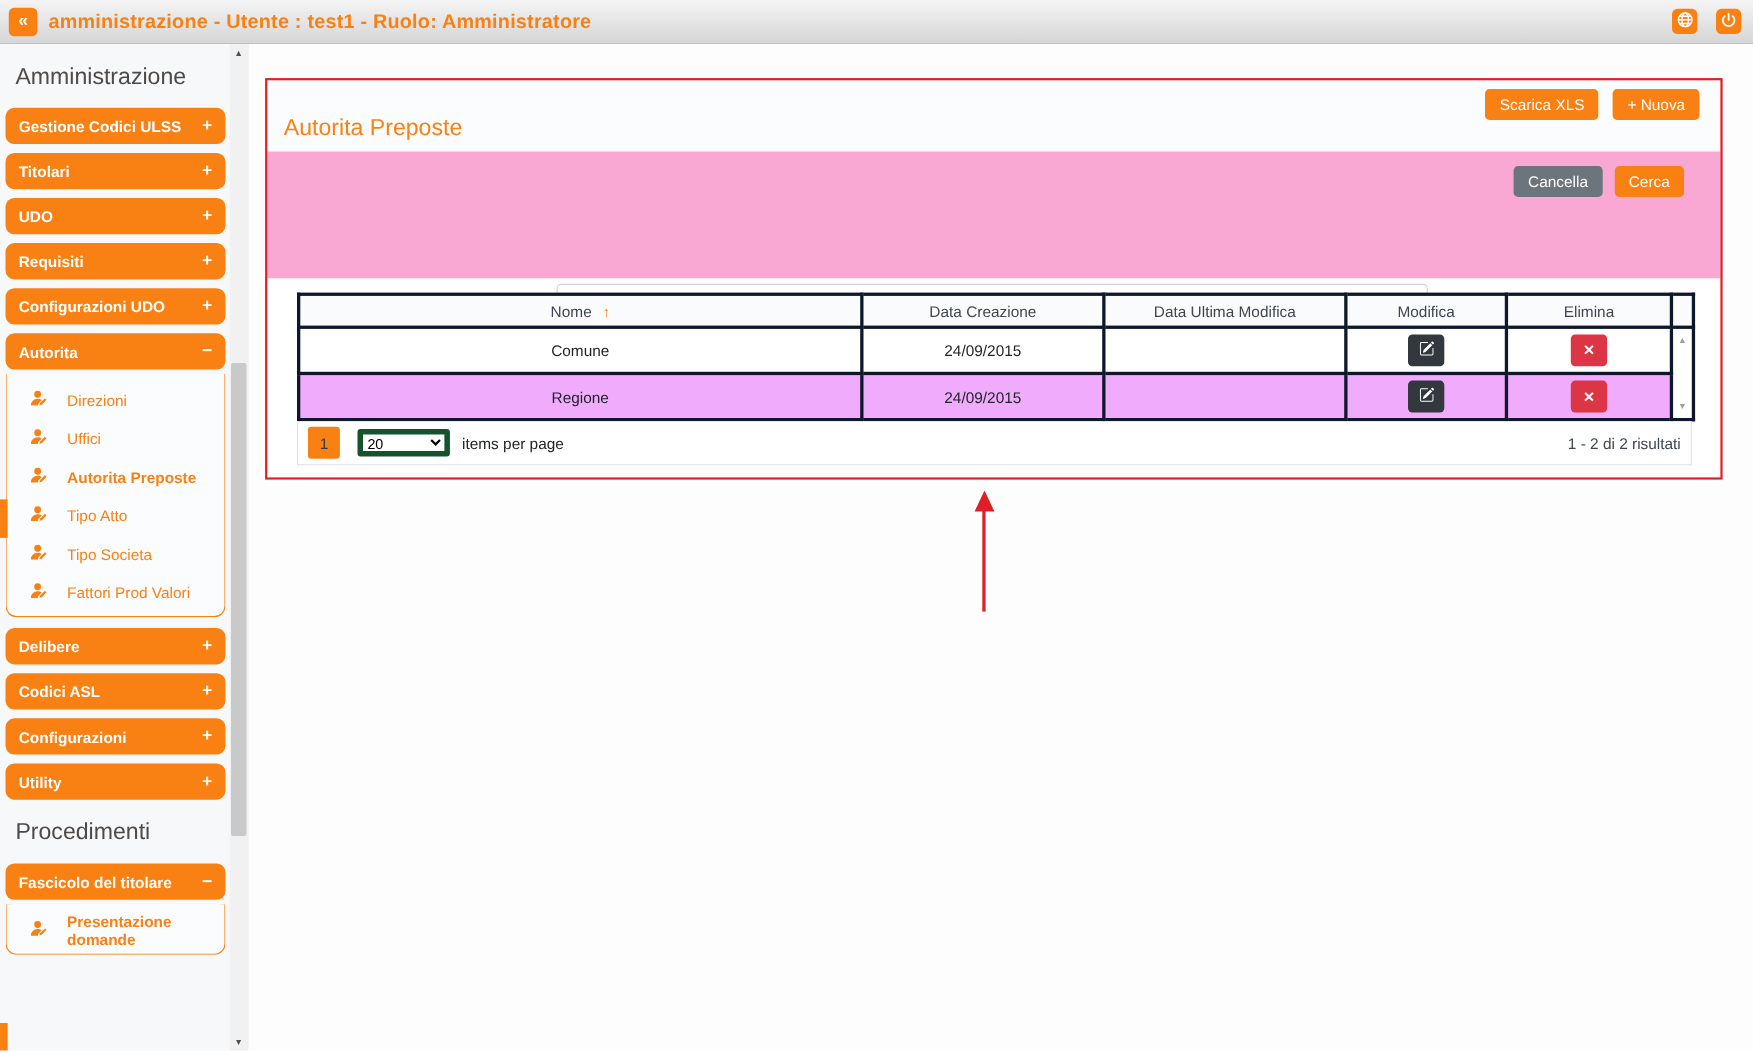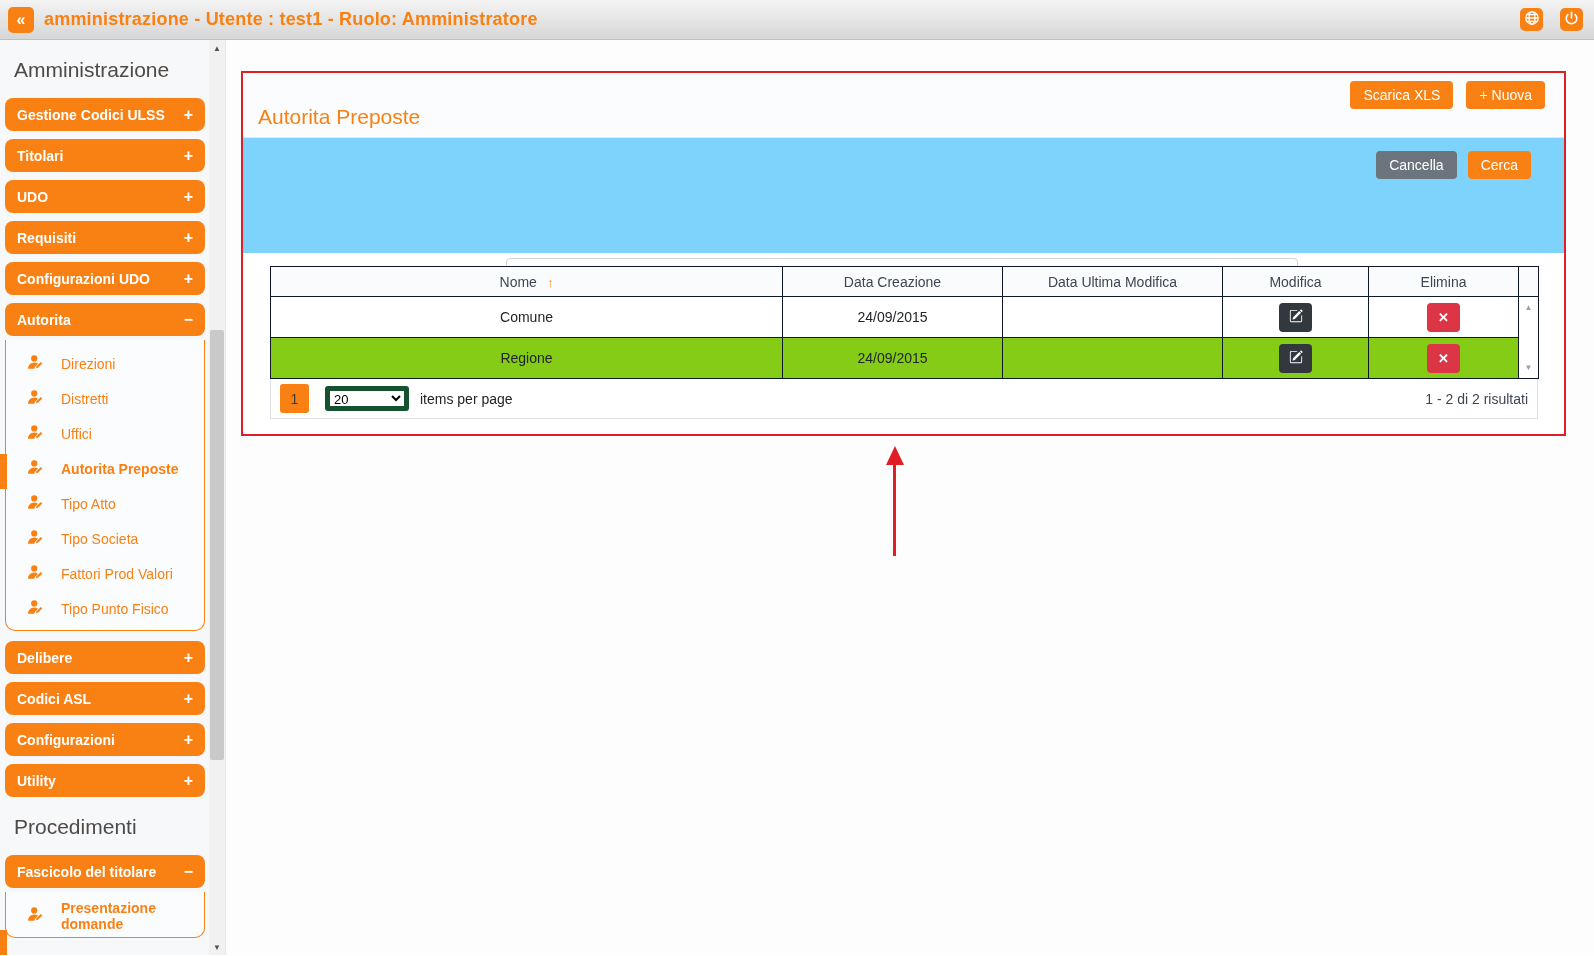--- a/index.html
+++ b/index.html
@@ -49,33 +49,33 @@
     border:2px solid #e01e26; pointer-events:none; z-index:5; }
 
   .card-header { position:relative; height:65px; background:#fbfcfd; border-bottom:1px solid #e4e8ec; }
   .card-title { position:absolute; left:15px; bottom:8px; color:#f98012; font-size:21px; font-weight:400; }
   .hdr-actions { position:absolute; top:8px; right:19px; display:flex; gap:13px; }
   .btn { border:none; border-radius:4px; padding:6px 13px; font-size:14px; color:#fff; cursor:pointer;
     font-family:"Liberation Sans", sans-serif; }
   .btn.orange { background:#f98012; }
   .btn.gray { background:#6c757d; }
 
-  .search-band { position:relative; height:115px; background:#7dd3fc; }
+  .search-band { position:relative; height:115px; background:#f9a8d4; }
   .search-actions { position:absolute; top:13px; right:33px; display:flex; gap:11px; }
   .form-row { position:absolute; top:120px; left:0; right:0; display:flex; align-items:center; }
   .form-label { width:235px; text-align:right; font-size:13px; color:#4a4f57; letter-spacing:.3px; }
   .form-input { margin-left:28px; width:792px; height:31px; border:1px solid #ced4da; border-radius:4px;
     padding:0 10px; font-size:14px; background:#fff; font-family:"Liberation Sans", sans-serif; }
 
   .grid-wrap { position:absolute; left:27px; top:193px; width:1268px; }
   table { border-collapse:collapse; width:1268px; table-layout:fixed; }
-  th, td { border:1px solid #0f172a; text-align:center; font-size:14px; }
+  th, td { border:3px solid #0f172a; text-align:center; font-size:14px; }
   th { height:30px; background:#fafbfc; color:#3e4653; font-weight:400; }
   td { height:41px; color:#212529; background:#fff; }
-  tr.striped td { background:#84cc16; }
+  tr.striped td { background:#f0abfc; }
   .sort-arrow { color:#f98012; margin-left:10px; font-size:13px; }
   .icon-action { width:33px; height:29px; border:none; border-radius:4px; cursor:pointer;
     display:inline-flex; align-items:center; justify-content:center; }
   .icon-action.edit { background:#32383e; }
   .icon-action.del { background:#dc3545; color:#fff; font-size:13px; font-weight:bold; }
   td.scrollcol { background:#fff; padding:0; vertical-align:top; }
   .grid-scroll { display:flex; flex-direction:column; justify-content:space-between; align-items:center;
     height:81px; padding:6px 0; color:#9aa0a6; font-size:8px; }
 
   .pager { display:flex; align-items:center; height:40px; border:1px solid #dee2e6; border-top:none;
@@ -158,28 +158,20 @@
                 <path d="M9 14.6l.5-2.2 4.9-4.9 1.7 1.7-4.9 4.9z"></path>
               </svg></span>
           <span>Direzioni</span>
         </div>
         <div class="sub-item">
           <span><svg width="16" height="14" viewBox="0 0 18 15" fill="#f98012">
                 <circle cx="7" cy="3.5" r="3.5"></circle>
                 <path d="M0 15c0-3.9 3.1-7 7-7 1.6 0 3 .5 4.2 1.4L7.6 13l-.4 2z"></path>
                 <path d="M9 14.6l.5-2.2 4.9-4.9 1.7 1.7-4.9 4.9z"></path>
               </svg></span>
-          <span>Distretti</span>
-        </div>
-        <div class="sub-item">
-          <span><svg width="16" height="14" viewBox="0 0 18 15" fill="#f98012">
-                <circle cx="7" cy="3.5" r="3.5"></circle>
-                <path d="M0 15c0-3.9 3.1-7 7-7 1.6 0 3 .5 4.2 1.4L7.6 13l-.4 2z"></path>
-                <path d="M9 14.6l.5-2.2 4.9-4.9 1.7 1.7-4.9 4.9z"></path>
-              </svg></span>
           <span>Uffici</span>
         </div>
         <div class="sub-item active">
           <span><svg width="16" height="14" viewBox="0 0 18 15" fill="#f98012">
                 <circle cx="7" cy="3.5" r="3.5"></circle>
                 <path d="M0 15c0-3.9 3.1-7 7-7 1.6 0 3 .5 4.2 1.4L7.6 13l-.4 2z"></path>
                 <path d="M9 14.6l.5-2.2 4.9-4.9 1.7 1.7-4.9 4.9z"></path>
               </svg></span>
           <span>Autorita Preposte</span>
         </div>
@@ -199,28 +191,20 @@
               </svg></span>
           <span>Tipo Societa</span>
         </div>
         <div class="sub-item">
           <span><svg width="16" height="14" viewBox="0 0 18 15" fill="#f98012">
                 <circle cx="7" cy="3.5" r="3.5"></circle>
                 <path d="M0 15c0-3.9 3.1-7 7-7 1.6 0 3 .5 4.2 1.4L7.6 13l-.4 2z"></path>
                 <path d="M9 14.6l.5-2.2 4.9-4.9 1.7 1.7-4.9 4.9z"></path>
               </svg></span>
           <span>Fattori Prod Valori</span>
-        </div>
-        <div class="sub-item">
-          <span><svg width="16" height="14" viewBox="0 0 18 15" fill="#f98012">
-                <circle cx="7" cy="3.5" r="3.5"></circle>
-                <path d="M0 15c0-3.9 3.1-7 7-7 1.6 0 3 .5 4.2 1.4L7.6 13l-.4 2z"></path>
-                <path d="M9 14.6l.5-2.2 4.9-4.9 1.7 1.7-4.9 4.9z"></path>
-              </svg></span>
-          <span>Tipo Punto Fisico</span>
         </div>
       </div>
 
       <button class="m-btn">
         <span>Delibere</span>
         <span class="toggle">+</span>
       </button>
       <button class="m-btn">
         <span>Codici ASL</span>
         <span class="toggle">+</span>

